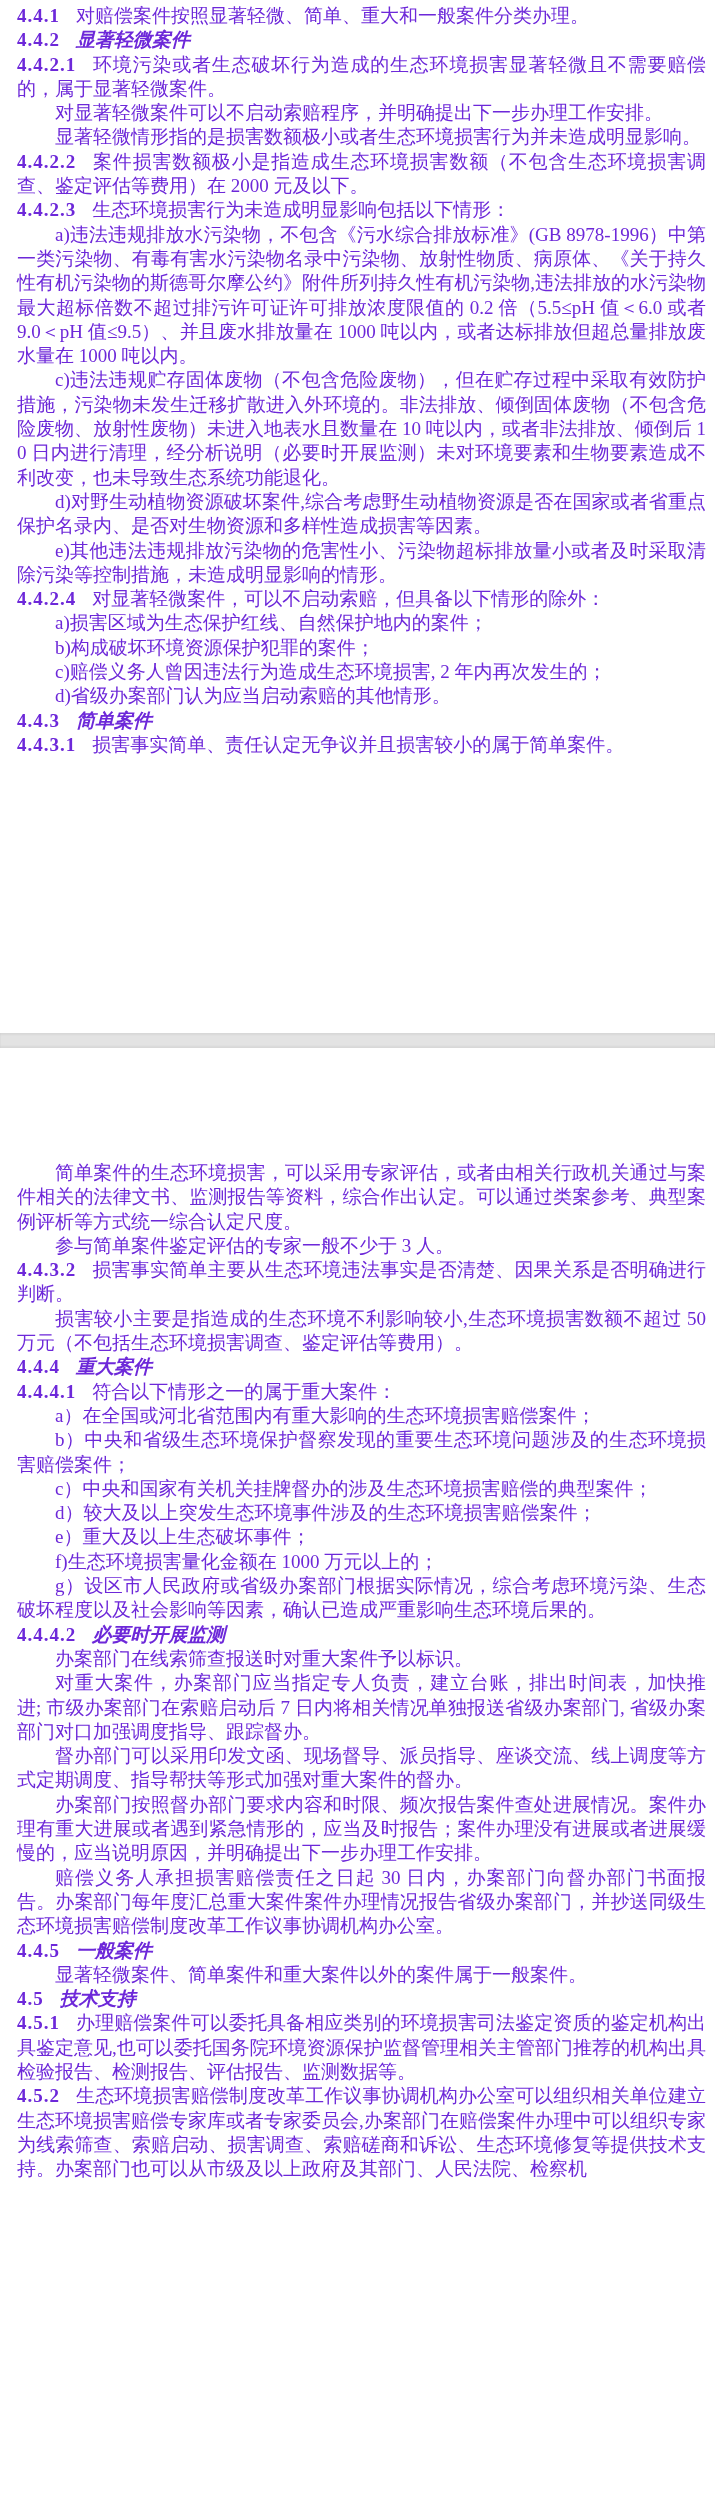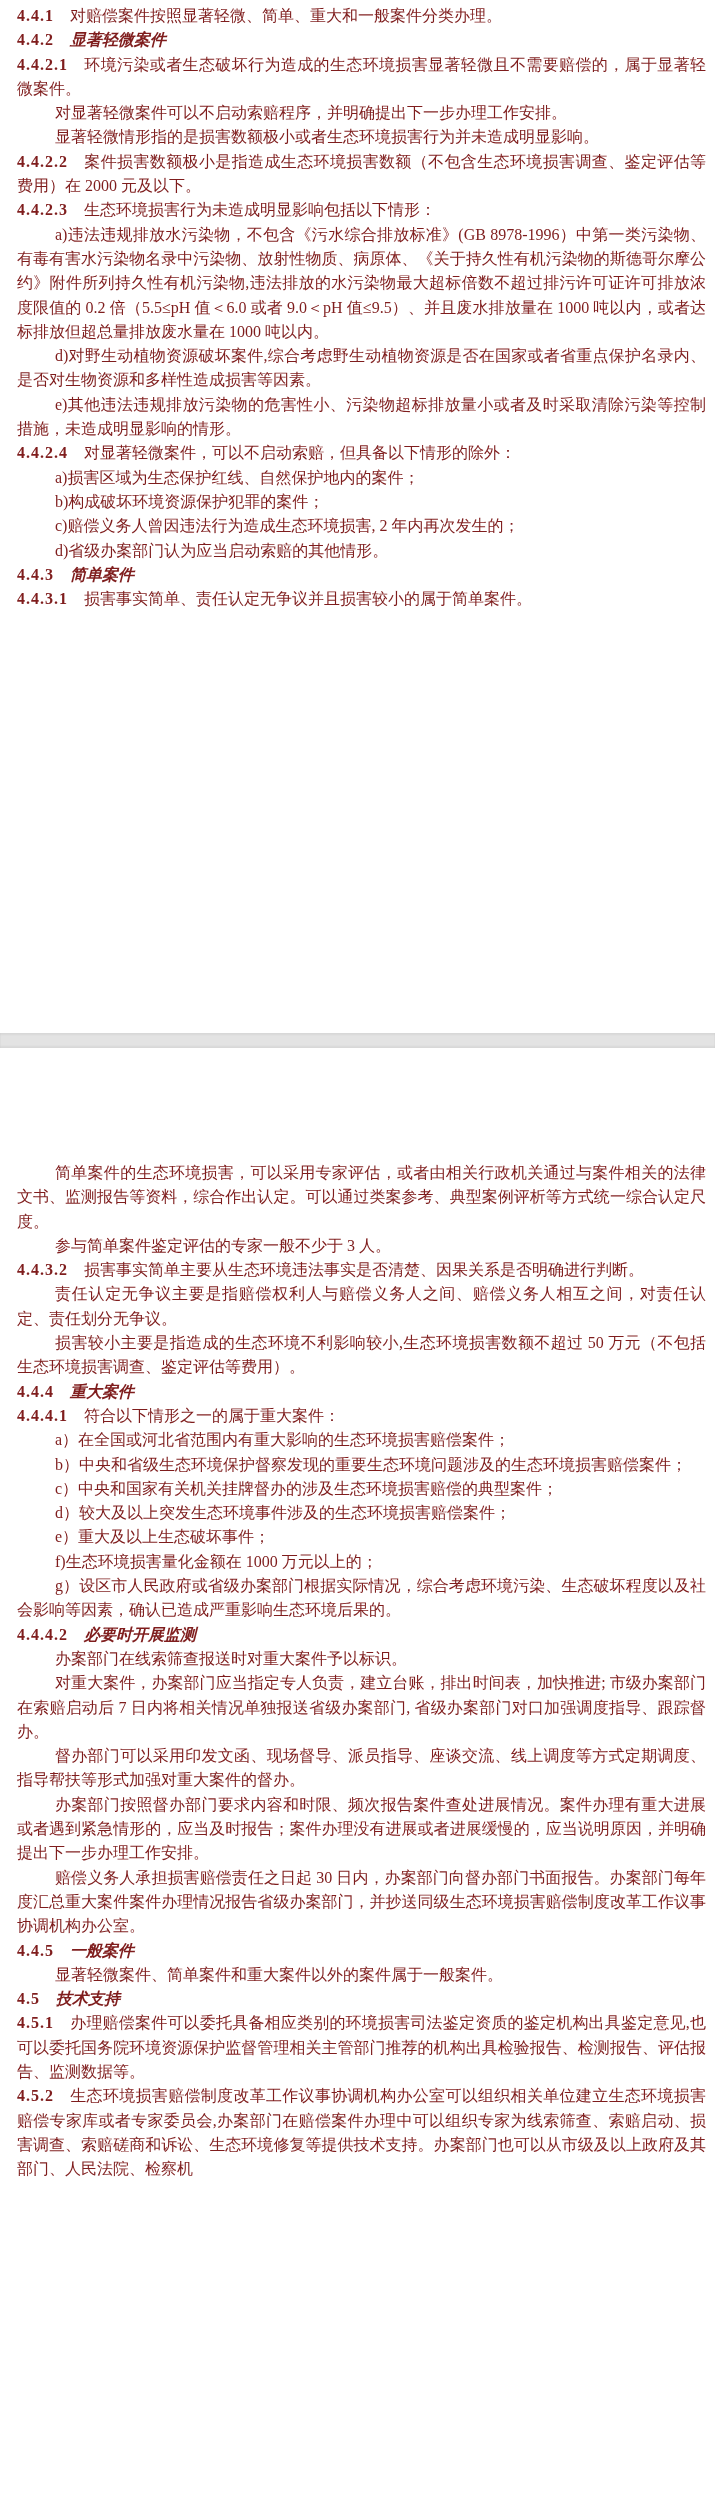--- a/index.html
+++ b/index.html
@@ -28,23 +28,23 @@
   .page-gap {
     box-sizing: border-box;
     background: #e3e3e3;
     box-shadow: inset 0 2px 2px rgba(0,0,0,0.05), inset 0 -2px 2px rgba(0,0,0,0.05);
   }
   .gap-1 { height: 15px; }
   .gap-2 { height: 13px; }
   p.para {
     margin: 0;
     padding: 0;
-    font-size: 16px;
+    font-size: 19px;
     line-height: 24.3px;
-    color: #7f1d1d;
+    color: #6d28d9;
     text-align: justify;
     word-break: break-all;
   }
   p.para.indent { text-indent: 38px; }
   .num {
     font-weight: bold;
     margin-right: 16px;
     letter-spacing: 1px;
   }
   .title { font-weight: bold; font-style: italic; }
@@ -56,38 +56,38 @@
 
   <div class="page page-1">
     <p class="para"><span class="num">4.4.1</span><span>对赔偿案件按照显著轻微、简单、重大和一般案件分类办理。</span></p>
     <p class="para"><span class="num">4.4.2</span><span class="title">显著轻微案件</span></p>
     <p class="para"><span class="num">4.4.2.1</span><span>环境污染或者生态破坏行为造成的生态环境损害显著轻微且不需要赔偿的，属于显著轻微案件。</span></p>
     <p class="para indent"><span>对显著轻微案件可以不启动索赔程序，并明确提出下一步办理工作安排。</span></p>
     <p class="para indent"><span>显著轻微情形指的是损害数额极小或者生态环境损害行为并未造成明显影响。</span></p>
     <p class="para"><span class="num">4.4.2.2</span><span>案件损害数额极小是指造成生态环境损害数额（不包含生态环境损害调查、鉴定评估等费用）在 2000 元及以下。</span></p>
     <p class="para"><span class="num">4.4.2.3</span><span>生态环境损害行为未造成明显影响包括以下情形：</span></p>
     <p class="para indent"><span>a)违法违规排放水污染物，不包含《污水综合排放标准》(GB 8978-1996）中第一类污染物、有毒有害水污染物名录中污染物、放射性物质、病原体、《关于持久性有机污染物的斯德哥尔摩公约》附件所列持久性有机污染物,违法排放的水污染物最大超标倍数不超过排污许可证许可排放浓度限值的 0.2 倍（5.5≤pH 值＜6.0 或者 9.0＜pH 值≤9.5）、并且废水排放量在 1000 吨以内，或者达标排放但超总量排放废水量在 1000 吨以内。</span></p>
+    <p class="para indent"><span>c)违法违规贮存固体废物（不包含危险废物），但在贮存过程中采取有效防护措施，污染物未发生迁移扩散进入外环境的。非法排放、倾倒固体废物（不包含危险废物、放射性废物）未进入地表水且数量在 10 吨以内，或者非法排放、倾倒后 10 日内进行清理，经分析说明（必要时开展监测）未对环境要素和生物要素造成不利改变，也未导致生态系统功能退化。</span></p>
     <p class="para indent"><span>d)对野生动植物资源破坏案件,综合考虑野生动植物资源是否在国家或者省重点保护名录内、是否对生物资源和多样性造成损害等因素。</span></p>
     <p class="para indent"><span>e)其他违法违规排放污染物的危害性小、污染物超标排放量小或者及时采取清除污染等控制措施，未造成明显影响的情形。</span></p>
     <p class="para"><span class="num">4.4.2.4</span><span>对显著轻微案件，可以不启动索赔，但具备以下情形的除外：</span></p>
     <p class="para indent"><span>a)损害区域为生态保护红线、自然保护地内的案件；</span></p>
     <p class="para indent"><span>b)构成破坏环境资源保护犯罪的案件；</span></p>
     <p class="para indent"><span>c)赔偿义务人曾因违法行为造成生态环境损害, 2 年内再次发生的；</span></p>
     <p class="para indent"><span>d)省级办案部门认为应当启动索赔的其他情形。</span></p>
     <p class="para"><span class="num">4.4.3</span><span class="title">简单案件</span></p>
     <p class="para"><span class="num">4.4.3.1</span><span>损害事实简单、责任认定无争议并且损害较小的属于简单案件。</span></p>
   </div>
 
   <div class="page-gap gap-1"></div>
 
   <div class="page page-2">
     <p class="para indent"><span>简单案件的生态环境损害，可以采用专家评估，或者由相关行政机关通过与案件相关的法律文书、监测报告等资料，综合作出认定。可以通过类案参考、典型案例评析等方式统一综合认定尺度。</span></p>
     <p class="para indent"><span>参与简单案件鉴定评估的专家一般不少于 3 人。</span></p>
     <p class="para"><span class="num">4.4.3.2</span><span>损害事实简单主要从生态环境违法事实是否清楚、因果关系是否明确进行判断。</span></p>
-    <p class="para indent"><span>责任认定无争议主要是指赔偿权利人与赔偿义务人之间、赔偿义务人相互之间，对责任认定、责任划分无争议。</span></p>
     <p class="para indent"><span>损害较小主要是指造成的生态环境不利影响较小,生态环境损害数额不超过 50 万元（不包括生态环境损害调查、鉴定评估等费用）。</span></p>
     <p class="para"><span class="num">4.4.4</span><span class="title">重大案件</span></p>
     <p class="para"><span class="num">4.4.4.1</span><span>符合以下情形之一的属于重大案件：</span></p>
     <p class="para indent"><span>a）在全国或河北省范围内有重大影响的生态环境损害赔偿案件；</span></p>
     <p class="para indent"><span>b）中央和省级生态环境保护督察发现的重要生态环境问题涉及的生态环境损害赔偿案件；</span></p>
     <p class="para indent"><span>c）中央和国家有关机关挂牌督办的涉及生态环境损害赔偿的典型案件；</span></p>
     <p class="para indent"><span>d）较大及以上突发生态环境事件涉及的生态环境损害赔偿案件；</span></p>
     <p class="para indent"><span>e）重大及以上生态破坏事件；</span></p>
     <p class="para indent"><span>f)生态环境损害量化金额在 1000 万元以上的；</span></p>
     <p class="para indent"><span>g）设区市人民政府或省级办案部门根据实际情况，综合考虑环境污染、生态破坏程度以及社会影响等因素，确认已造成严重影响生态环境后果的。</span></p>

